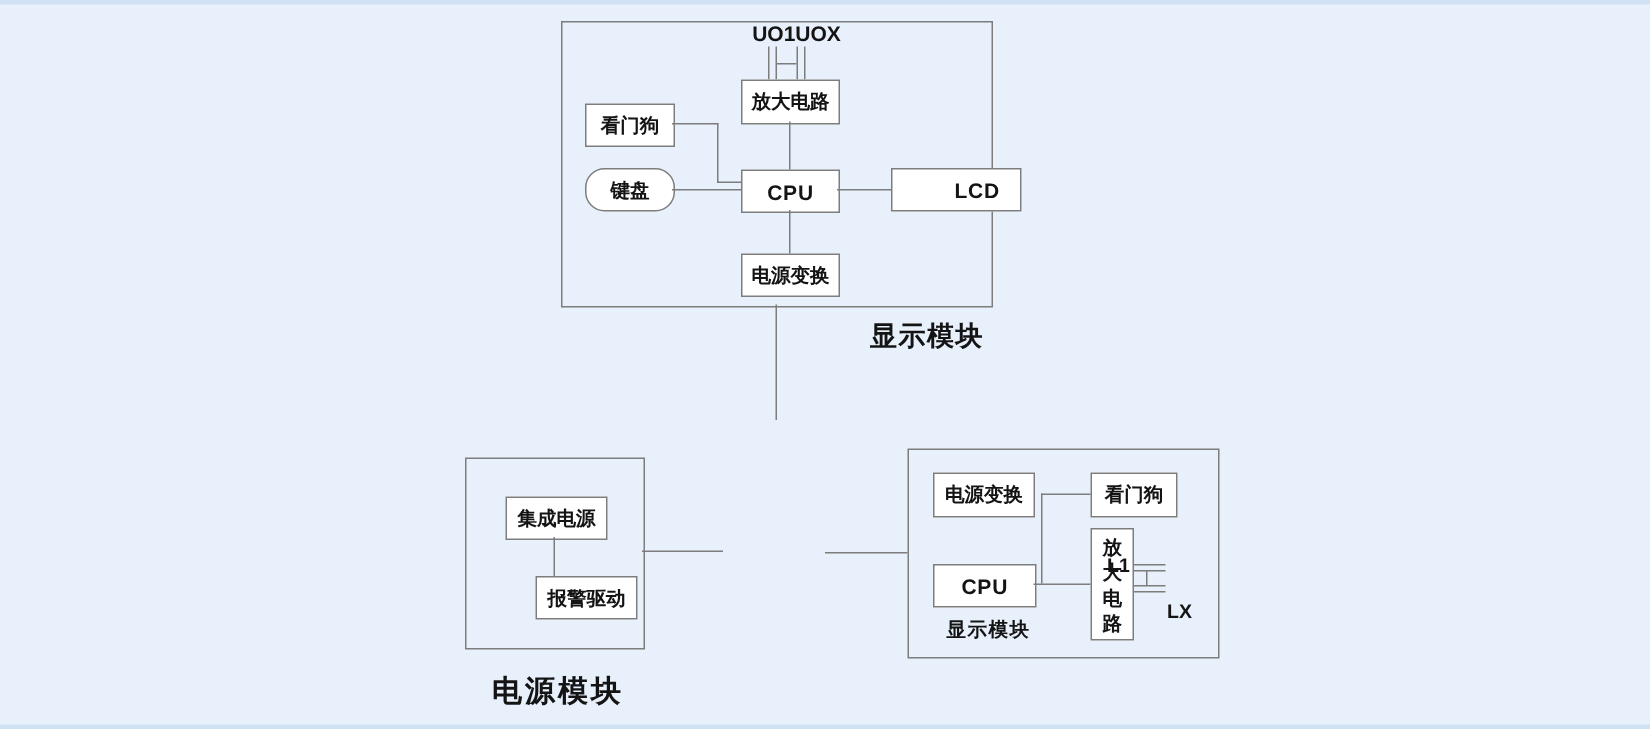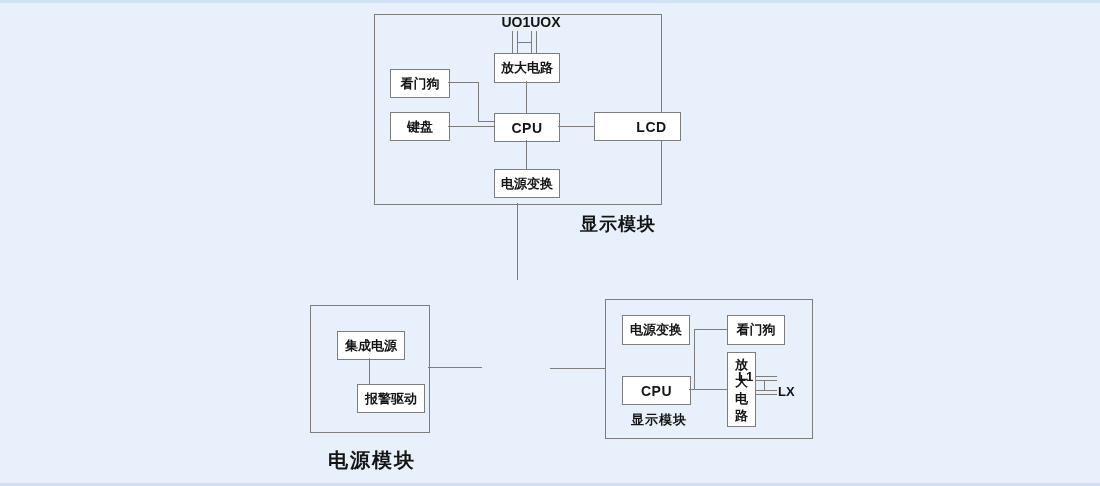--- a/index.html
+++ b/index.html
@@ -41,21 +41,21 @@
   <div class="terminal-label" style="left:494px;top:14px;width:74px;">UO1UOX</div>
 
   <div class="vline" style="left:512px;top:31px;height:22px;"></div>
   <div class="vline" style="left:517px;top:31px;height:22px;"></div>
   <div class="vline" style="left:531px;top:31px;height:22px;"></div>
   <div class="vline" style="left:536px;top:31px;height:22px;"></div>
   <div class="hline" style="left:518px;top:42px;width:13px;"></div>
 
   <div class="box" style="left:494px;top:53px;width:64px;height:28px;">放大电路</div>
   <div class="box" style="left:390px;top:69px;width:58px;height:27px;">看门狗</div>
-  <div class="box" style="left:390px;top:112px;width:58px;height:27px;">键盘</div>
+  <div class="box" style="left:390px;top:112px;width:58px;height:27px;border-radius:13px;">键盘</div>
   <div class="box latin" style="left:494px;top:113px;width:64px;height:27px;">CPU</div>
   <div class="box latin" style="left:594px;top:112px;width:57px;height:27px;padding-left:28px;">LCD</div>
   <div class="box" style="left:494px;top:169px;width:64px;height:27px;">电源变换</div>
 
   <div class="vline" style="left:526px;top:81px;height:32px;"></div>
   <div class="vline" style="left:526px;top:140px;height:29px;"></div>
   <div class="hline" style="left:558px;top:126px;width:36px;"></div>
   <div class="hline" style="left:448px;top:126px;width:46px;"></div>
   <div class="hline" style="left:448px;top:82px;width:31px;"></div>
   <div class="vline" style="left:478px;top:82px;height:40px;"></div>
@@ -85,15 +85,15 @@
   <div class="hline" style="left:689px;top:389px;width:38px;"></div>
   <div class="vline" style="left:694px;top:329px;height:60px;"></div>
   <div class="hline" style="left:694px;top:329px;width:33px;"></div>
 
   <div class="hline" style="left:756px;top:376px;width:21px;"></div>
   <div class="hline" style="left:756px;top:380px;width:21px;"></div>
   <div class="hline" style="left:756px;top:390px;width:21px;"></div>
   <div class="hline" style="left:756px;top:394px;width:21px;"></div>
   <div class="vline" style="left:764px;top:380px;height:10px;"></div>
   <div class="lx-label" style="left:738px;top:369px;">L1</div>
-  <div class="lx-label" style="left:778px;top:384px;">LX</div>
+  <div class="lx-label" style="left:778px;top:400px;">LX</div>
 
 </div>
 
 </body></html>

